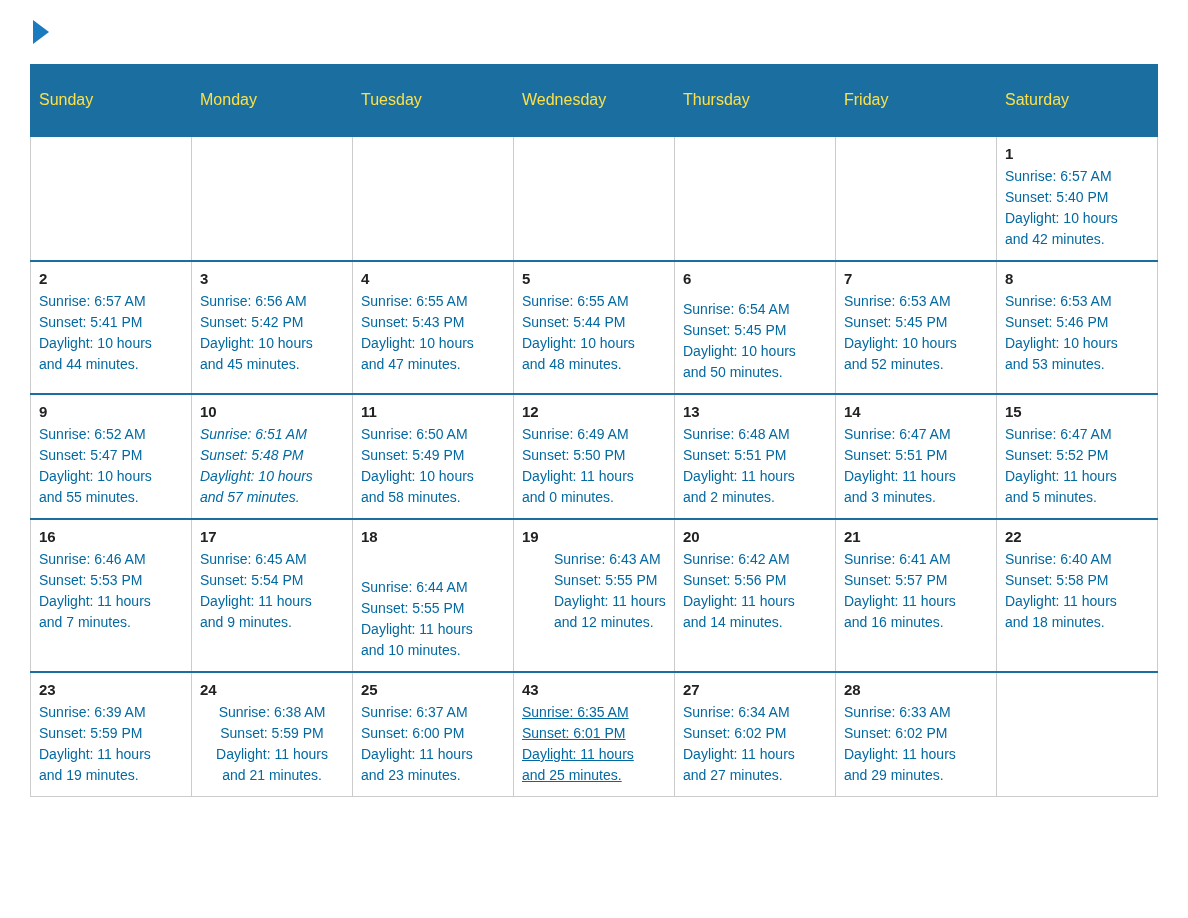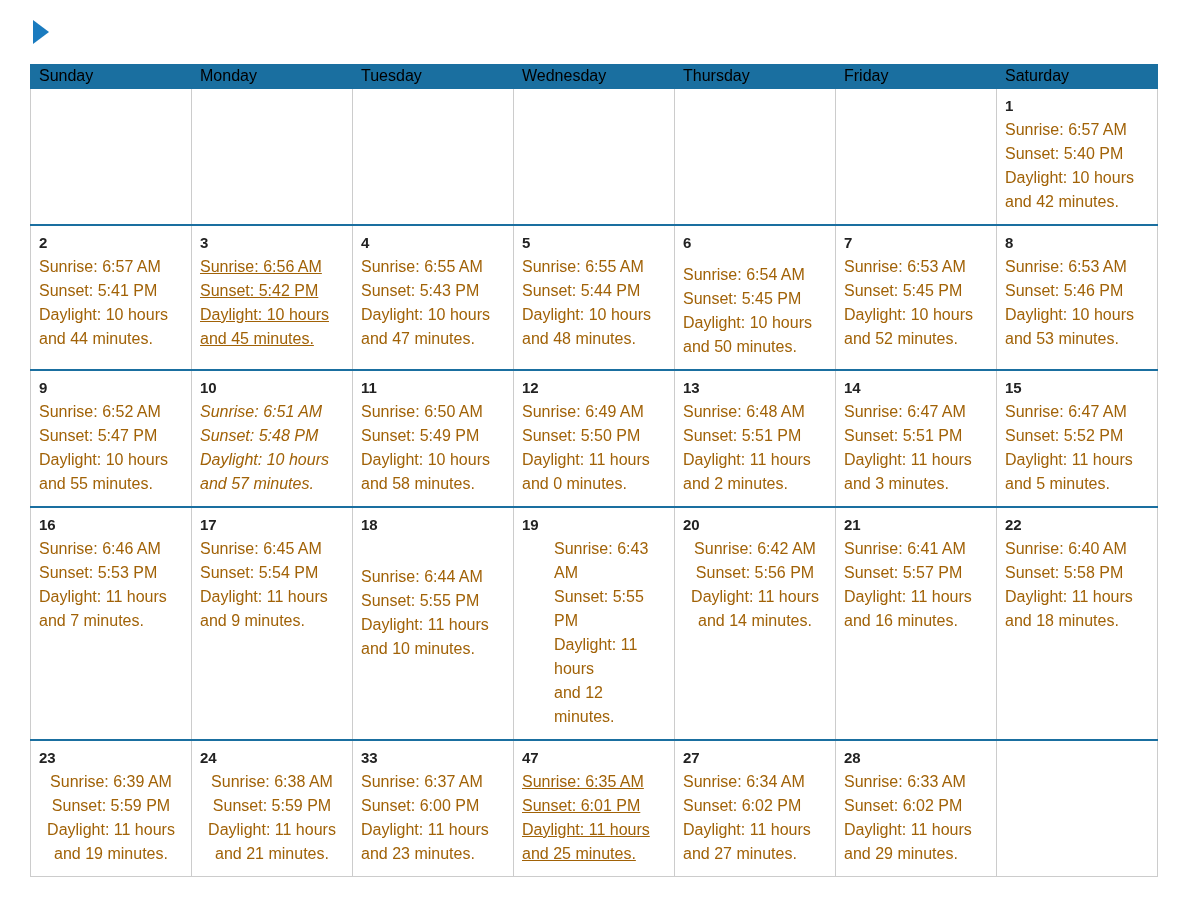--- a/index.html
+++ b/index.html
@@ -29,24 +29,24 @@
       font-size: 20px;
       color: #444;
       margin-top: 4px;
     }
     .calendar {
       width: 100%;
       border-collapse: collapse;
     }
     .calendar th {
       background-color: #1a6fa0;
-      color: #000000;
+      color: #fde047;
       font-size: 16px;
       font-weight: normal;
-      padding: 2px 8px;
+      padding: 26px 8px;
       text-align: left;
       border: 1px solid #1a6fa0;
     }
     .calendar td {
       vertical-align: top;
       padding: 8px 8px 10px 8px;
       border: 1px solid #ccc;
       width: calc(100% / 7);
       min-height: 110px;
       font-size: 13px;
@@ -59,22 +59,22 @@
       border-top: 2px solid #1a6fa0;
     }
     .day-number {
       font-size: 15px;
       font-weight: bold;
       color: #222;
       display: block;
       margin-bottom: 4px;
     }
     .day-info {
-      font-size: 16px;
-      color: #a16207;
+      font-size: 14px;
+      color: #0369a1;
       line-height: 1.5;
     }
     .empty-cell {
       background: #fff;
     }
     .logo-wrapper {
       display: flex;
       flex-direction: column;
       align-items: flex-start;
     }
@@ -153,21 +153,21 @@
       <tr>
         <td>
           <span class="day-number">2</span>
           <div class="day-info" style="white-space: pre-line;">Sunrise: 6:57 AM
 Sunset: 5:41 PM
 Daylight: 10 hours
 and 44 minutes.</div>
         </td>
         <td>
           <span class="day-number">3</span>
-          <div class="day-info" style="white-space: pre-line; text-decoration: underline;">Sunrise: 6:56 AM
+          <div class="day-info" style="white-space: pre-line;">Sunrise: 6:56 AM
 Sunset: 5:42 PM
 Daylight: 10 hours
 and 45 minutes.</div>
         </td>
         <td>
           <span class="day-number">4</span>
           <div class="day-info" style="white-space: pre-line;">Sunrise: 6:55 AM
 Sunset: 5:43 PM
 Daylight: 10 hours
 and 47 minutes.</div>
@@ -276,21 +276,21 @@
         </td>
         <td>
           <span class="day-number">19</span>
           <div class="day-info" style="white-space: pre-line; margin-left: 32px;">Sunrise: 6:43 AM
 Sunset: 5:55 PM
 Daylight: 11 hours
 and 12 minutes.</div>
         </td>
         <td>
           <span class="day-number">20</span>
-          <div class="day-info" style="white-space: pre-line; text-align: center;">Sunrise: 6:42 AM
+          <div class="day-info" style="white-space: pre-line;">Sunrise: 6:42 AM
 Sunset: 5:56 PM
 Daylight: 11 hours
 and 14 minutes.</div>
         </td>
         <td>
           <span class="day-number">21</span>
           <div class="day-info" style="white-space: pre-line;">Sunrise: 6:41 AM
 Sunset: 5:57 PM
 Daylight: 11 hours
 and 16 minutes.</div>
@@ -299,41 +299,41 @@
           <span class="day-number">22</span>
           <div class="day-info" style="white-space: pre-line;">Sunrise: 6:40 AM
 Sunset: 5:58 PM
 Daylight: 11 hours
 and 18 minutes.</div>
         </td>
       </tr>
       <tr>
         <td>
           <span class="day-number">23</span>
-          <div class="day-info" style="white-space: pre-line; text-align: center;">Sunrise: 6:39 AM
+          <div class="day-info" style="white-space: pre-line;">Sunrise: 6:39 AM
 Sunset: 5:59 PM
 Daylight: 11 hours
 and 19 minutes.</div>
         </td>
         <td>
           <span class="day-number">24</span>
           <div class="day-info" style="white-space: pre-line; text-align: center;">Sunrise: 6:38 AM
 Sunset: 5:59 PM
 Daylight: 11 hours
 and 21 minutes.</div>
         </td>
         <td>
-          <span class="day-number">33</span>
+          <span class="day-number">25</span>
           <div class="day-info" style="white-space: pre-line;">Sunrise: 6:37 AM
 Sunset: 6:00 PM
 Daylight: 11 hours
 and 23 minutes.</div>
         </td>
         <td>
-          <span class="day-number">47</span>
+          <span class="day-number">43</span>
           <div class="day-info" style="white-space: pre-line; text-decoration: underline;">Sunrise: 6:35 AM
 Sunset: 6:01 PM
 Daylight: 11 hours
 and 25 minutes.</div>
         </td>
         <td>
           <span class="day-number">27</span>
           <div class="day-info" style="white-space: pre-line;">Sunrise: 6:34 AM
 Sunset: 6:02 PM
 Daylight: 11 hours

